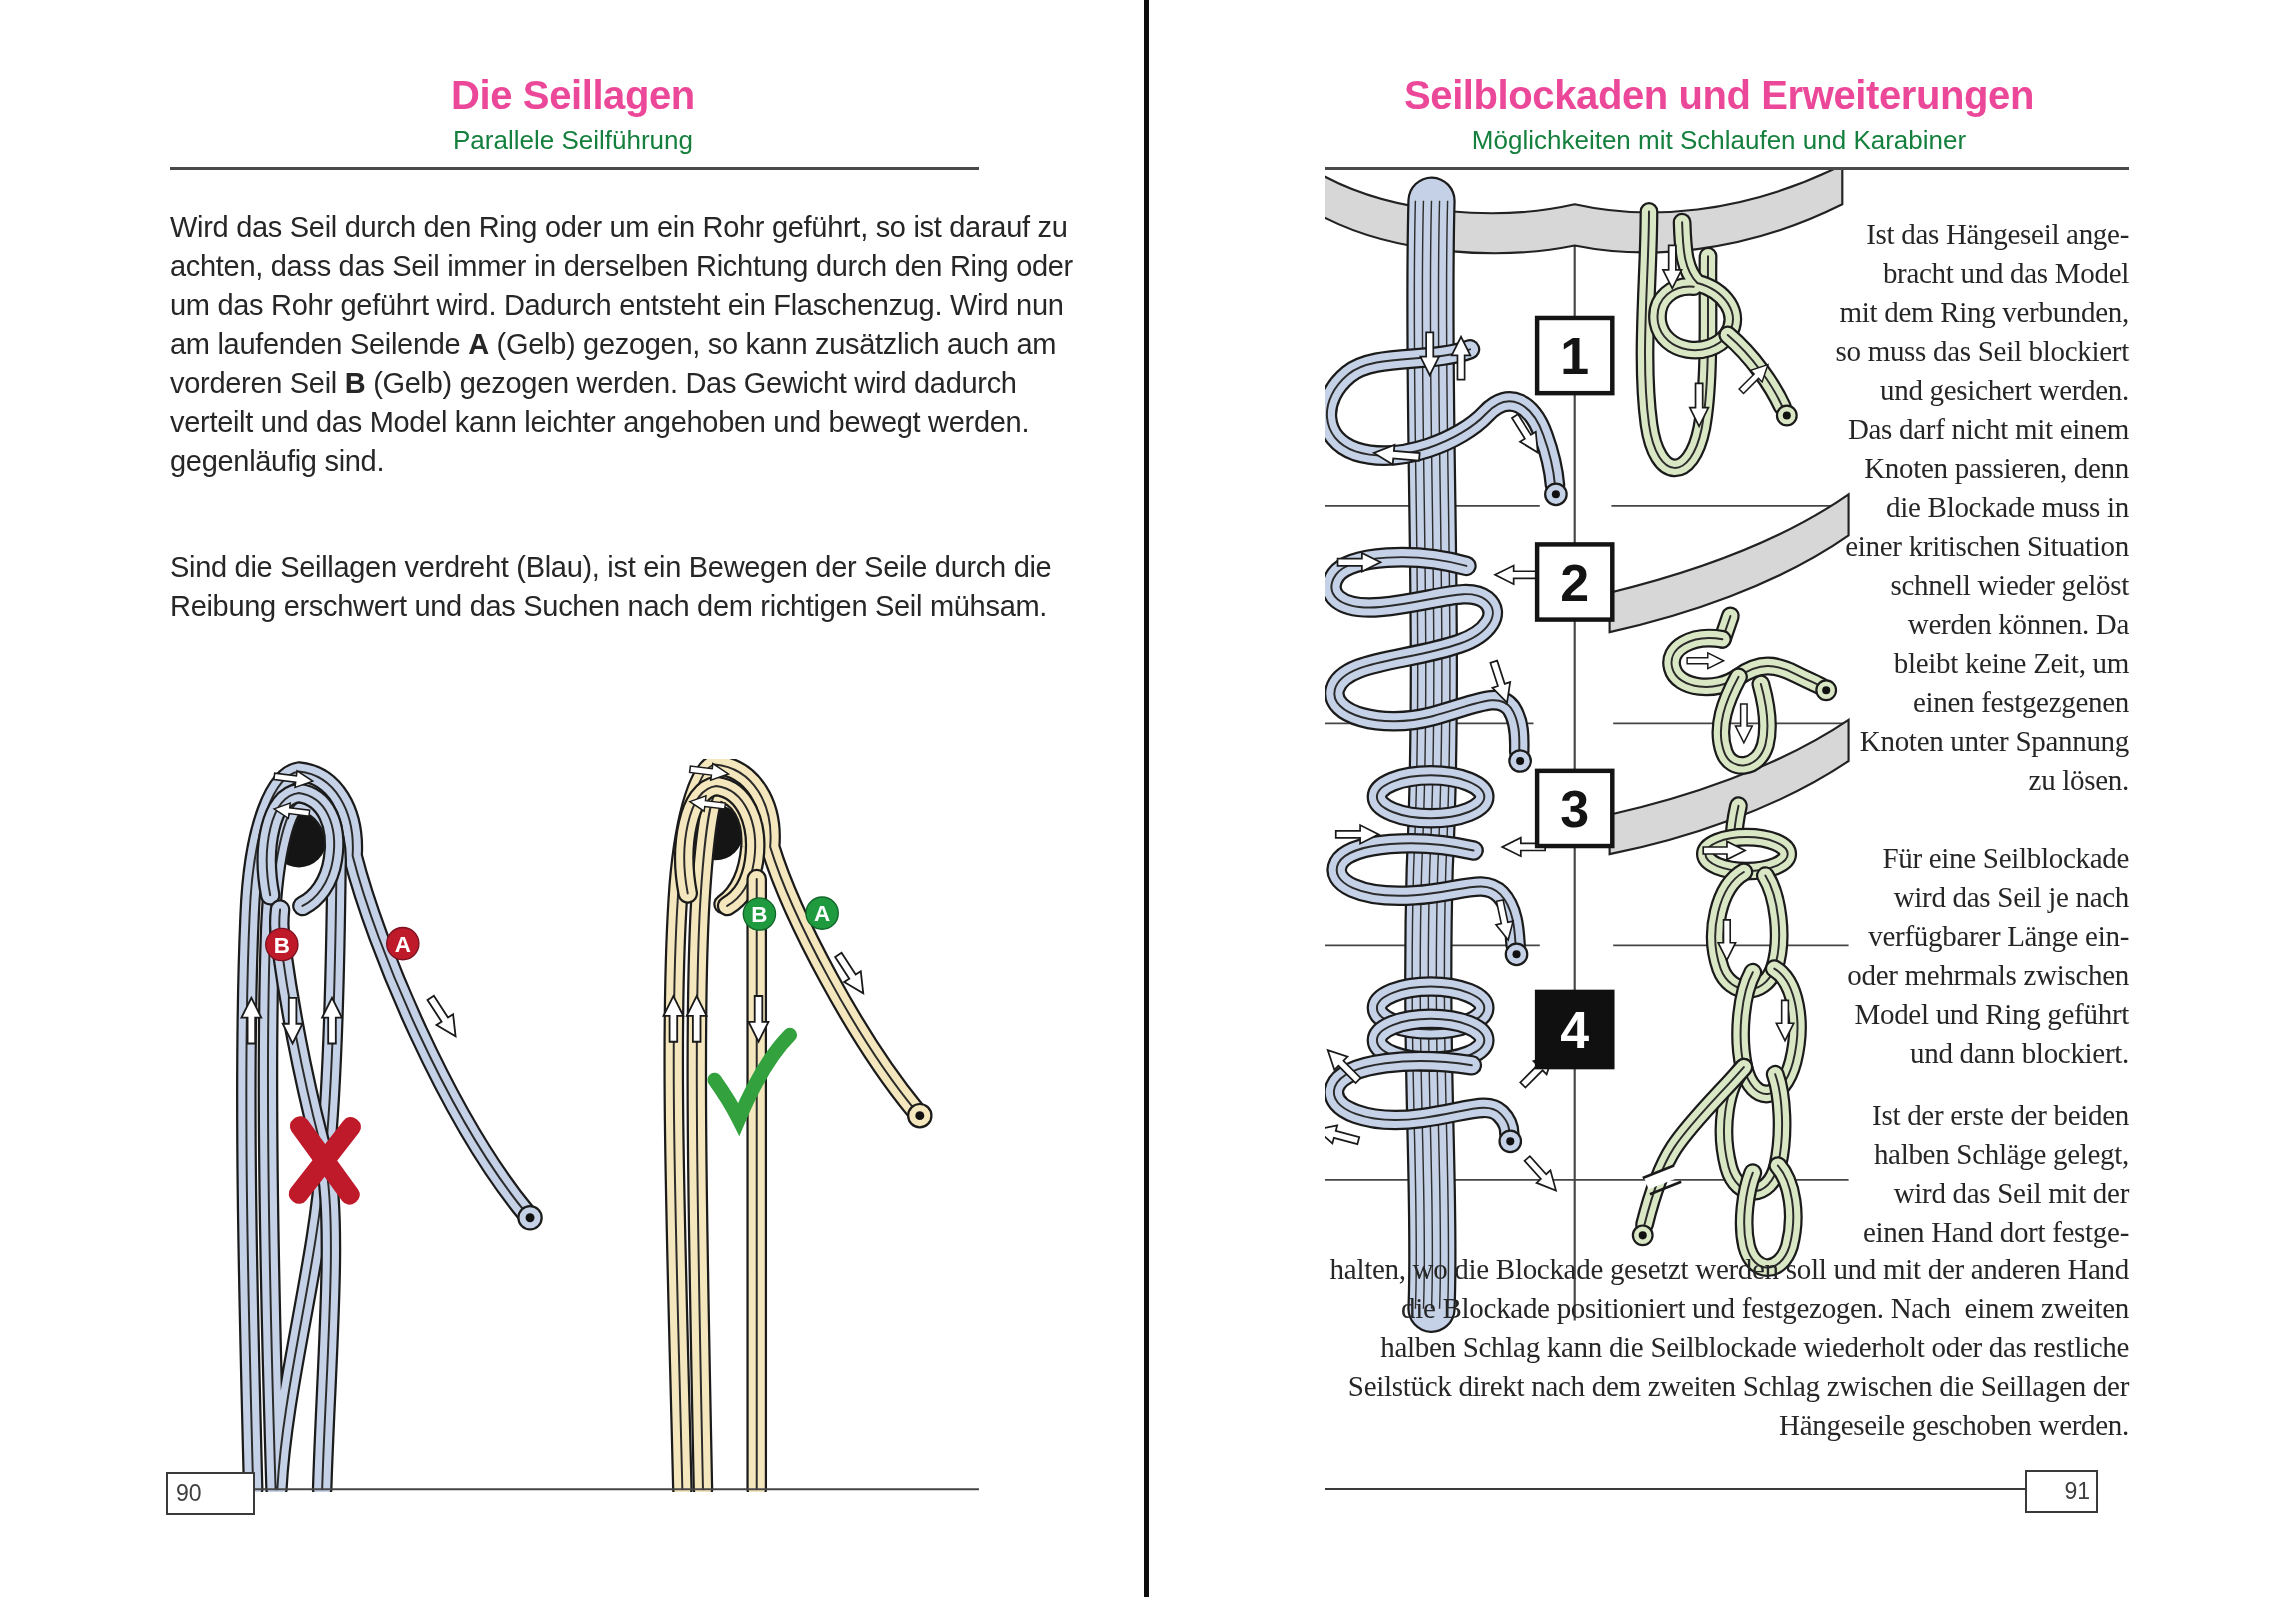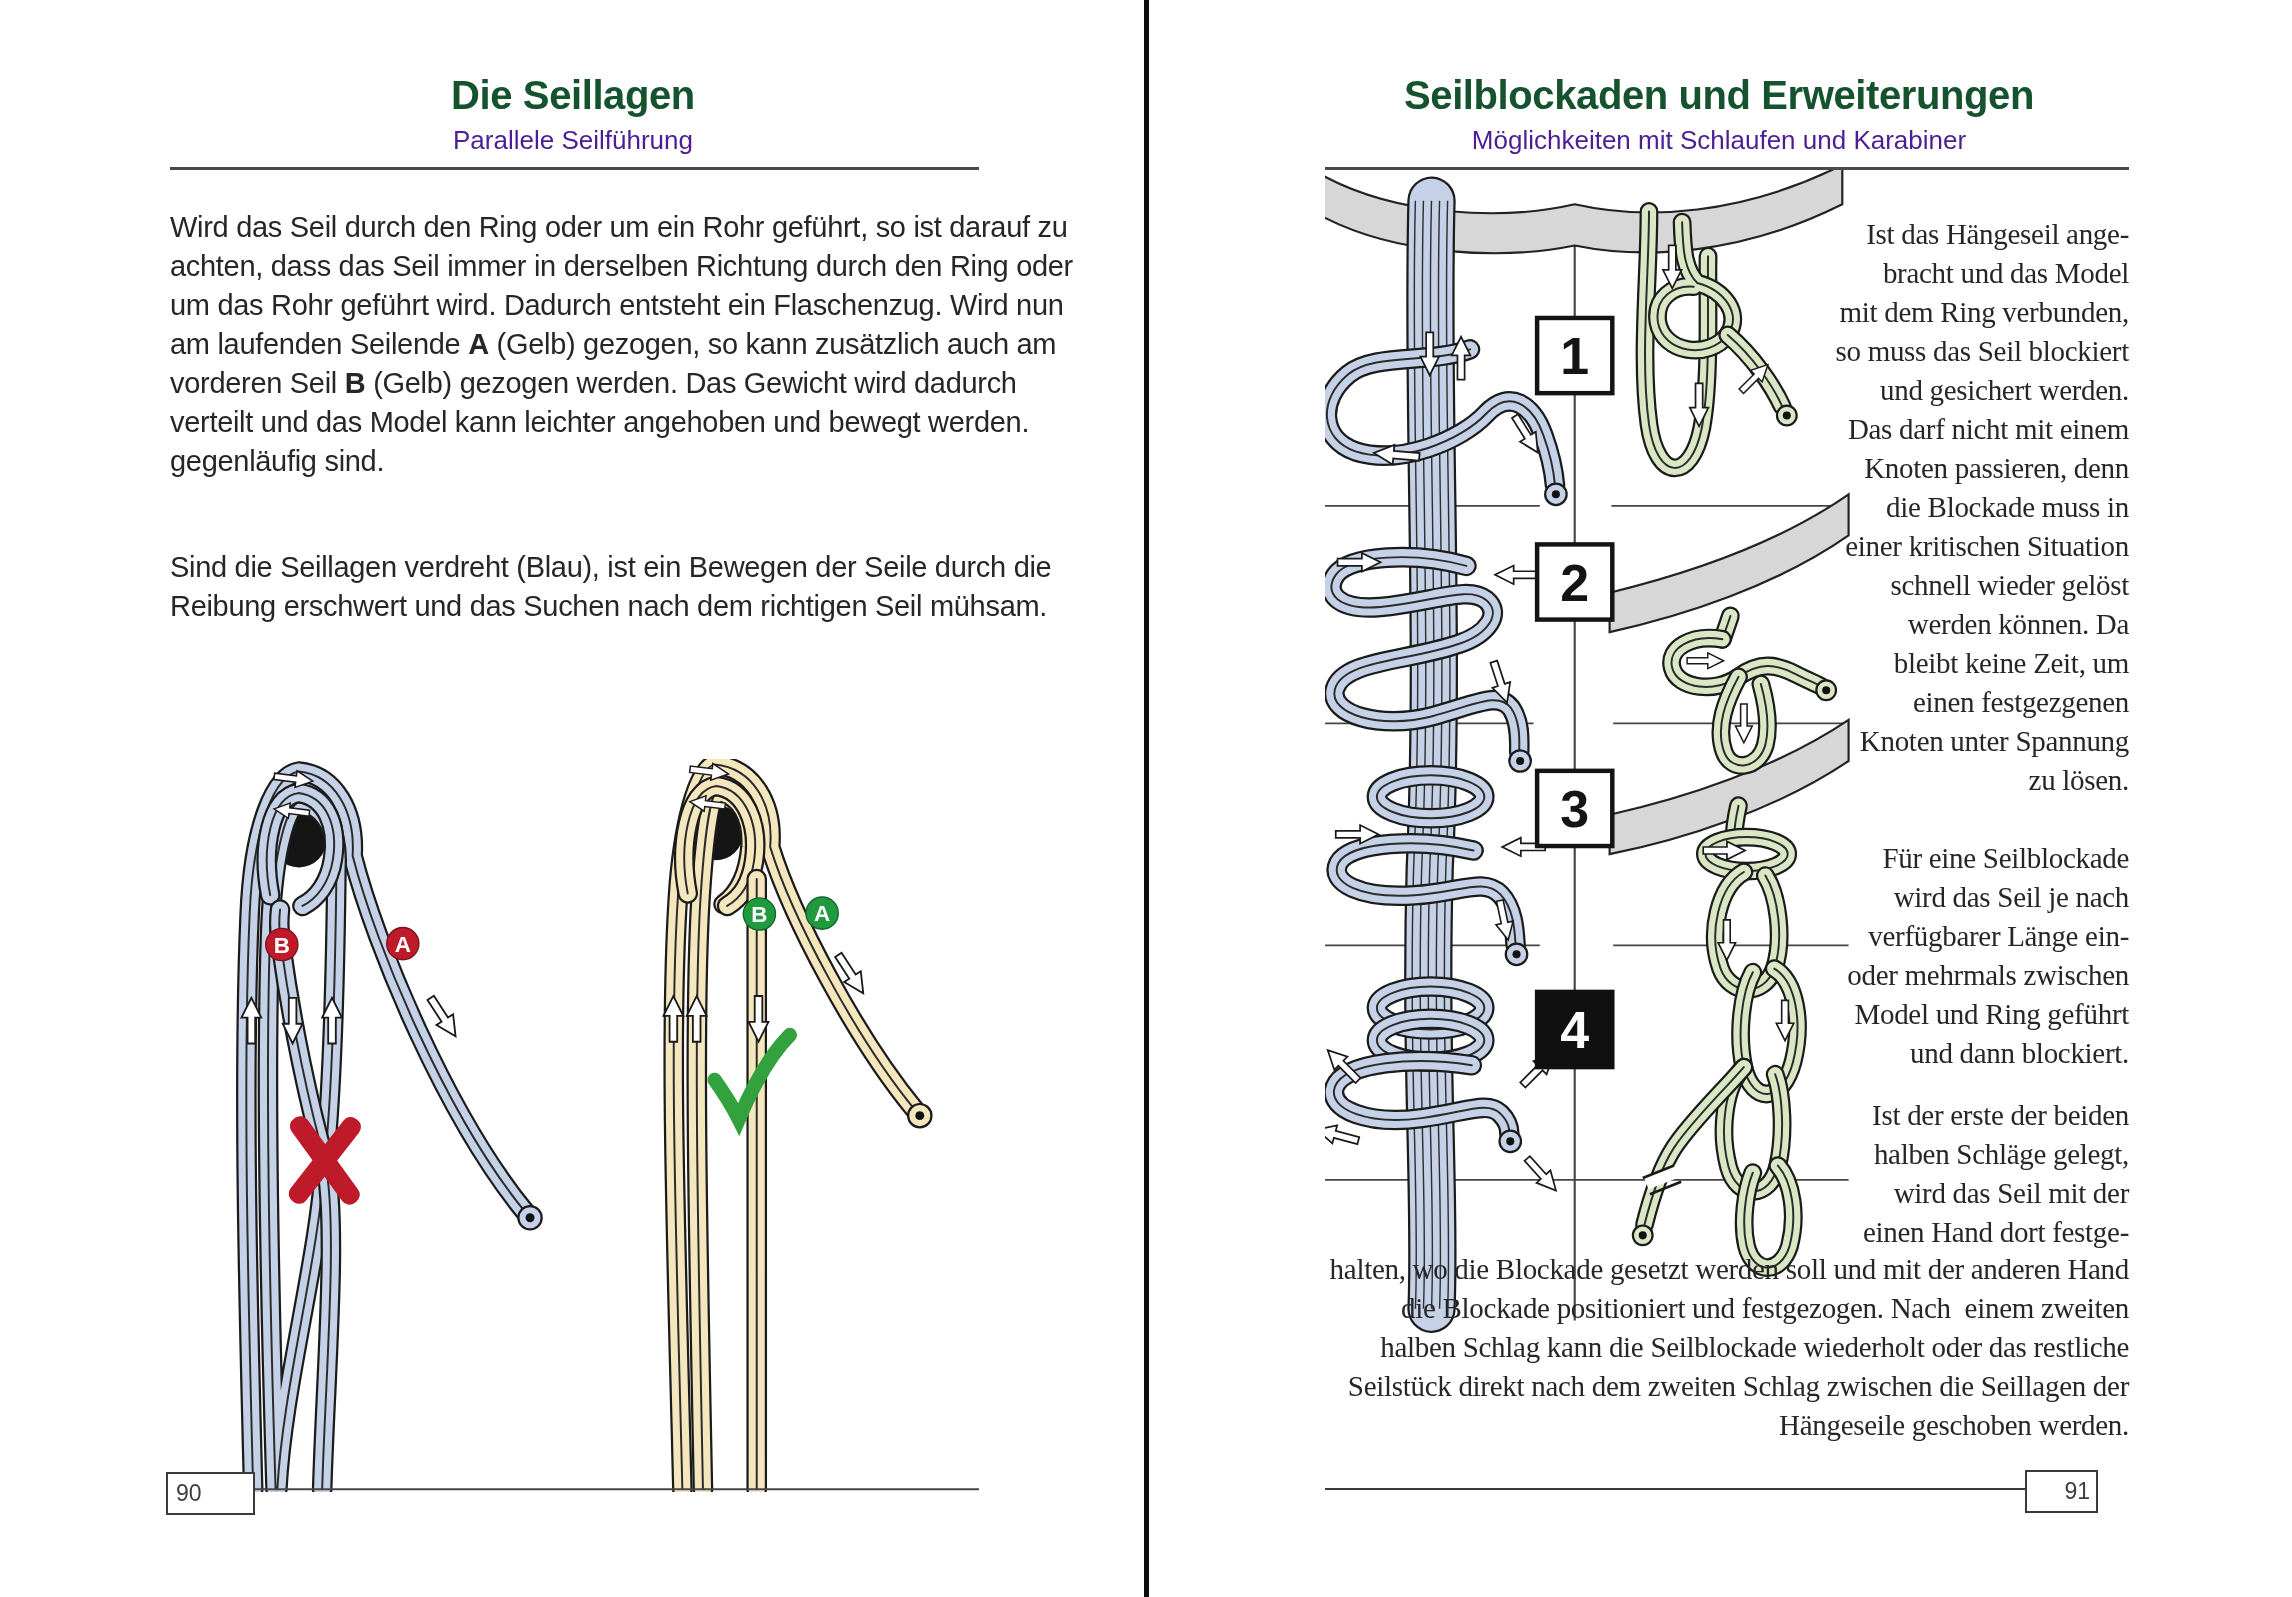--- a/index.html
+++ b/index.html
@@ -2,23 +2,23 @@
 <html style="font-size:14.3px"><head>
 <meta charset="utf-8">
 <style>
   html,body{margin:0;padding:0;background:#ffffff;}
   .spread{position:relative;width:2293px;height:1598px;background:#ffffff;overflow:hidden;
           font-family:"Liberation Sans",sans-serif;color:#242424;}
   .gutter{position:absolute;left:1144px;top:0;width:4.5px;height:1598px;background:#0d0d0d;}
   .page{position:absolute;top:0;width:1146px;height:1598px;}
   .page.left{left:0;} .page.right{left:1146px;}
   .ptitle{position:absolute;top:73px;left:0;width:100%;text-align:center;
-          font-size:40px;font-weight:600;letter-spacing:-0.4px;margin:0;color:#14532d;}
+          font-size:40px;font-weight:600;letter-spacing:-0.4px;margin:0;color:#ec4899;}
   .psub{position:absolute;top:125px;left:0;width:100%;text-align:center;
-        font-size:26px;font-weight:400;margin:0;color:#4c1d95;}
+        font-size:26px;font-weight:400;margin:0;color:#15803d;}
   .rule{position:absolute;top:167px;height:2.7px;background:#4a4a4a;}
   .rule.l{left:170px;width:809px;} .rule.r{left:179px;width:804px;}
   .body{position:absolute;font-size:29px;line-height:39px;letter-spacing:-0.3px;color:#262626;}
   .body .tl{white-space:pre;}
   .alignR{text-align:right;font-family:Liberation Serif, serif;}
   .p1L{left:170px;top:208px;width:811px;}
   .p2L{left:170px;top:548px;width:811px;}
   .colR{left:625px;top:215px;width:358px;}
   .colR .block2{margin-top:39px;} .colR .block3{margin-top:23px;}
   .botR{left:179px;top:1250px;width:804px;}

